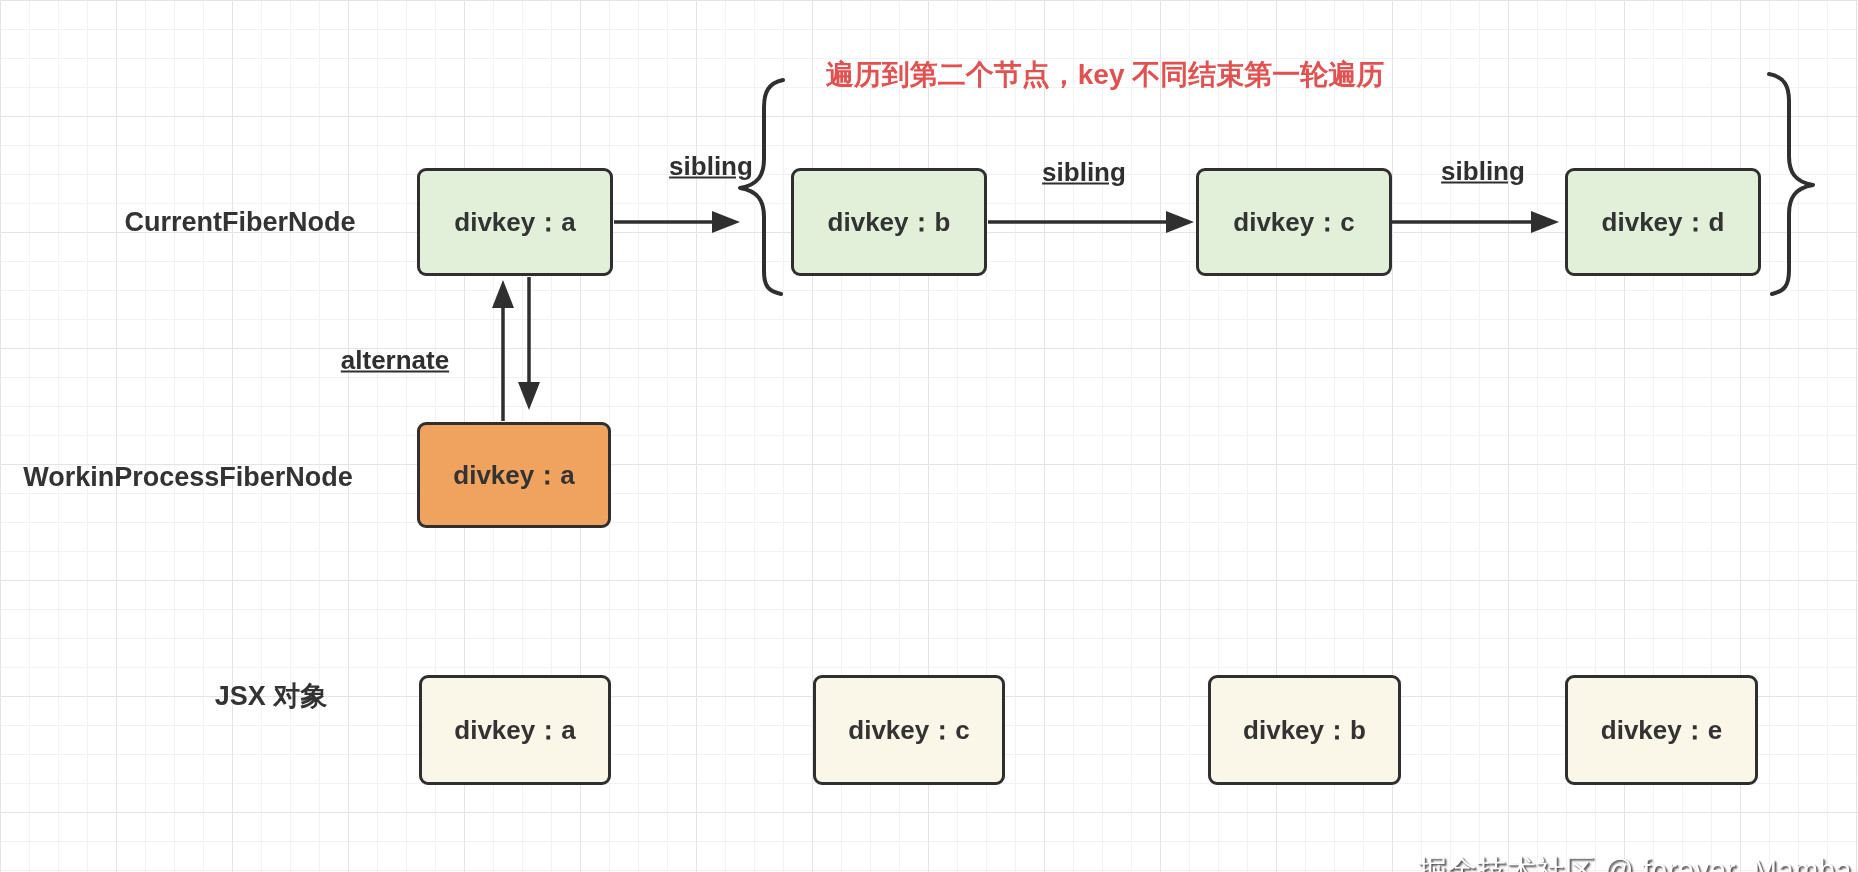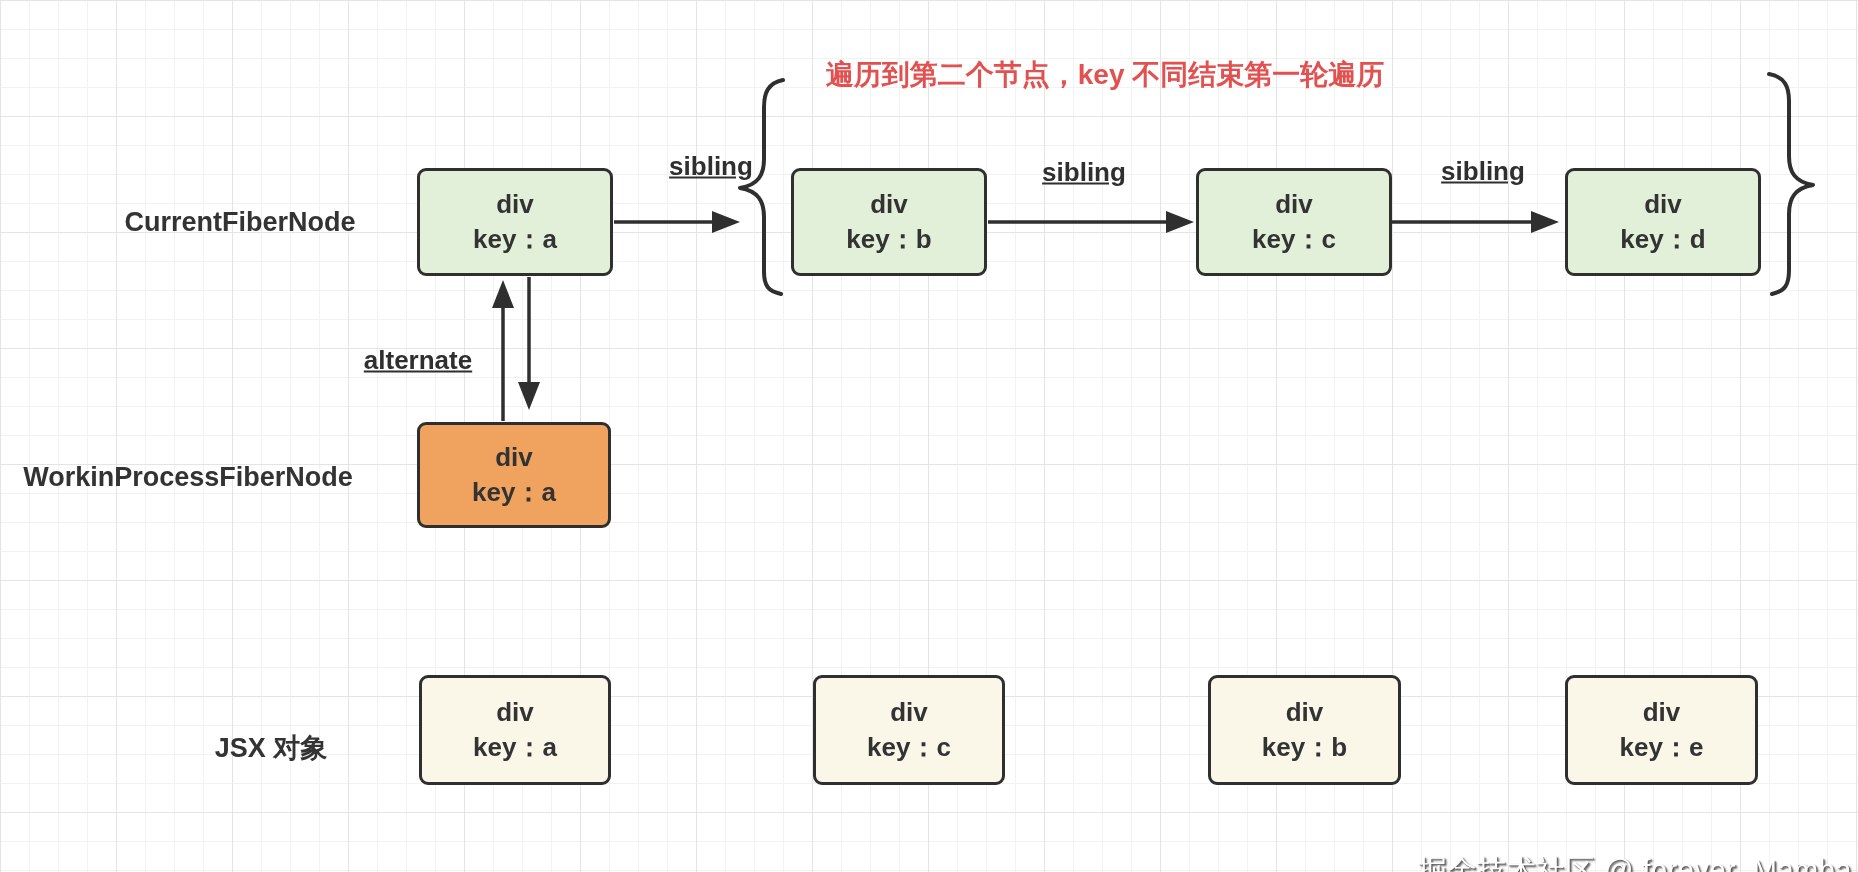--- a/index.html
+++ b/index.html
@@ -21,21 +21,21 @@
       linear-gradient(#f2f2f2 1px, transparent 1px),
       linear-gradient(90deg, #f2f2f2 1px, transparent 1px);
     background-size: 116px 116px, 116px 116px, 29px 29px, 29px 29px;
   }
   .node {
     position: absolute;
     box-sizing: border-box;
     border: 3px solid #2f2f2f;
     border-radius: 9px;
     display: flex;
-    flex-direction: column;
+    flex-direction: row;
     align-items: center;
     justify-content: center;
     color: #333333;
     font-size: 26px;
     font-weight: 600;
     line-height: 35px;
     text-align: center;
   }
   .node.green  { background: #e2f0d9; }
   .node.orange { background: #f0a35e; }
@@ -132,26 +132,26 @@
     <path class="brace" d="M 783 80 C 768 83 764 93 764 107 L 764 159 C 764 175 758 185 740 188 C 758 191 764 201 764 217 L 764 271 C 764 286 768 291 781 294"></path>
     <path class="brace" d="M 1769 74 C 1785 77 1789 87 1789 101 L 1789 156 C 1789 172 1795 182 1813 185 C 1795 188 1789 198 1789 214 L 1789 270 C 1789 285 1785 291 1772 294"></path>
   </svg>
 
   <div class="annotation">
     <div>遍历到第二个节点，key 不同结束第一轮遍历</div>
   </div>
 
   <div class="side-label" style="left:240px; top:222px;">CurrentFiberNode</div>
   <div class="side-label" style="left:188px; top:477px;">WorkinProcessFiberNode</div>
-  <div class="side-label" style="left:271px; top:748px;text-align:center;">JSX 对象</div>
+  <div class="side-label" style="left:271px; top:696px;text-align:center;">JSX 对象</div>
 
   <div class="edge-label" style="left:711px; top:166px;">sibling</div>
   <div class="edge-label" style="left:1084px; top:172px;">sibling</div>
   <div class="edge-label" style="left:1483px; top:171px;">sibling</div>
-  <div class="edge-label" style="left:418px; top:360px;">alternate</div>
+  <div class="edge-label" style="left:395px; top:360px;">alternate</div>
 
   <div class="node green" style="left:417px; top:168px; width:196px; height:108px;">
     <div>div</div>
     <div>key：a</div>
   </div>
   <div class="node green" style="left:791px; top:168px; width:196px; height:108px;">
     <div>div</div>
     <div>key：b</div>
   </div>
   <div class="node green" style="left:1196px; top:168px; width:196px; height:108px;">

